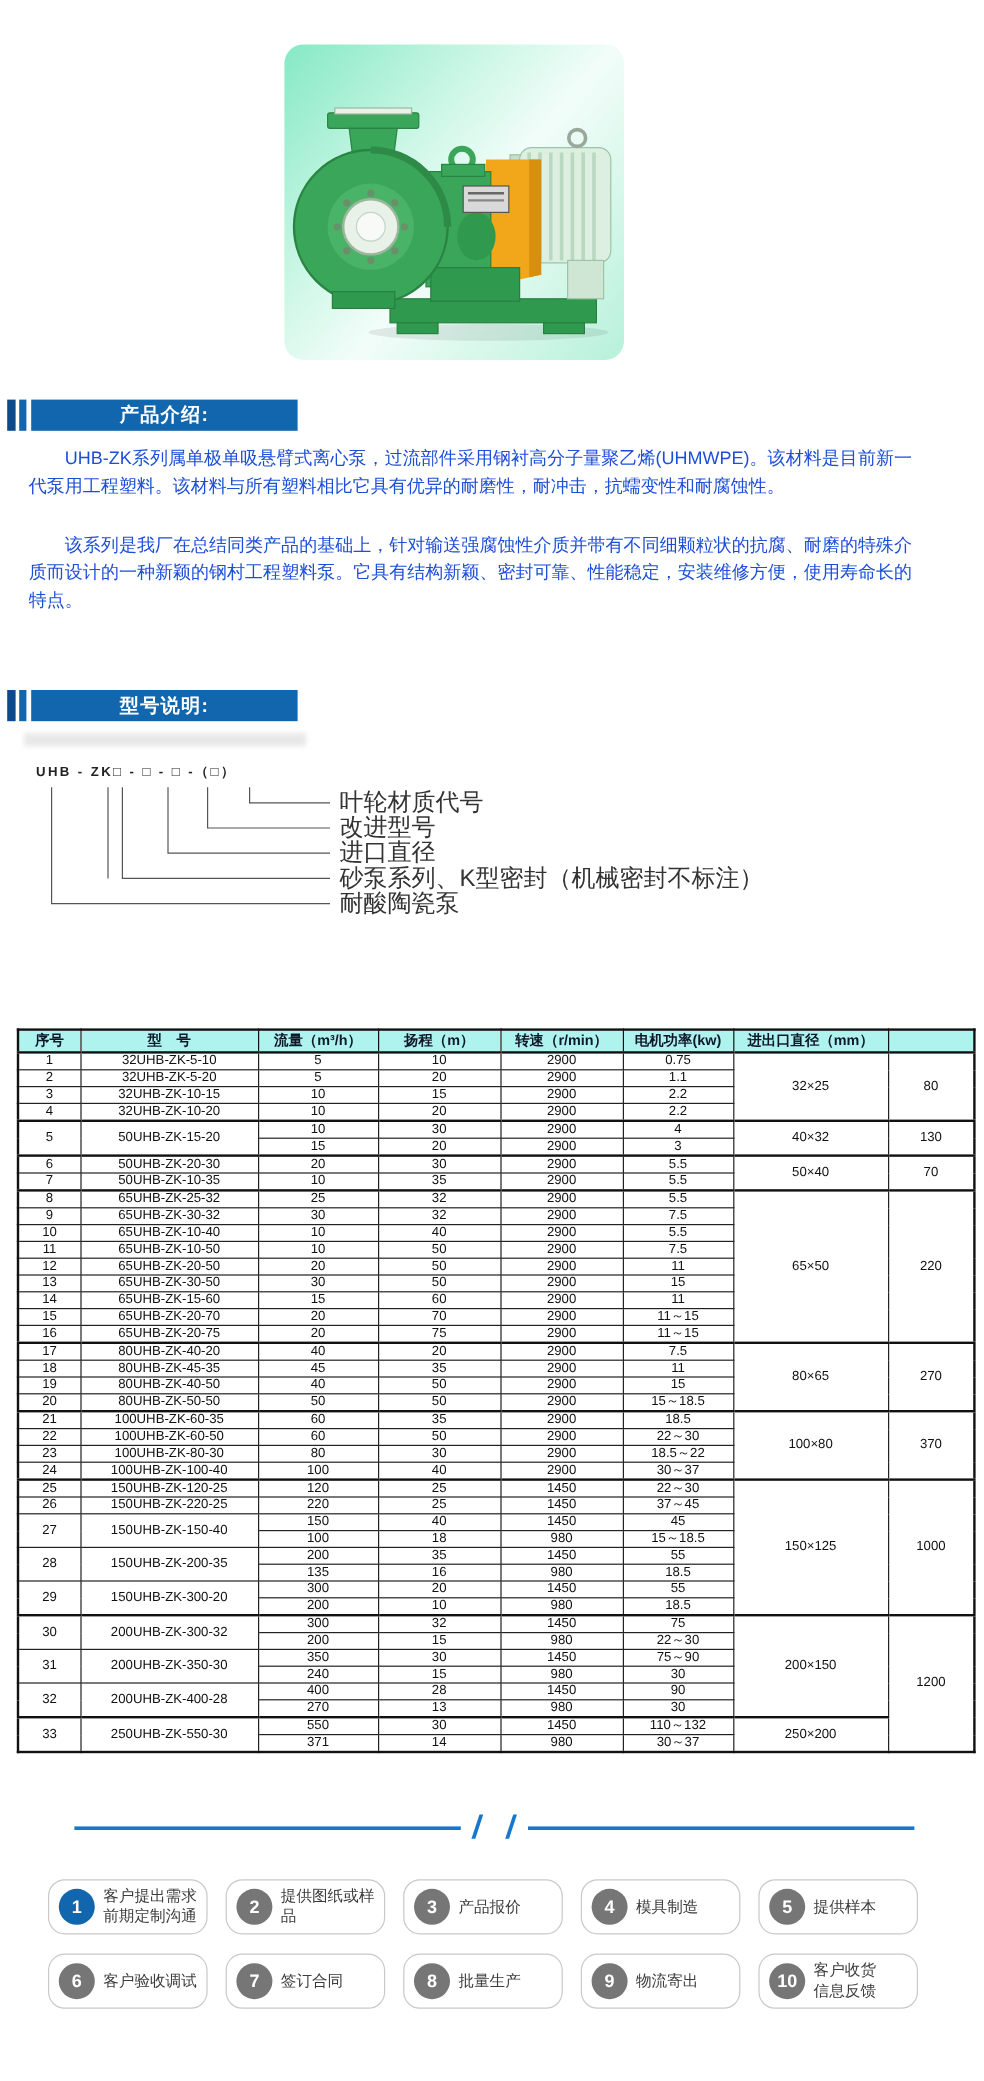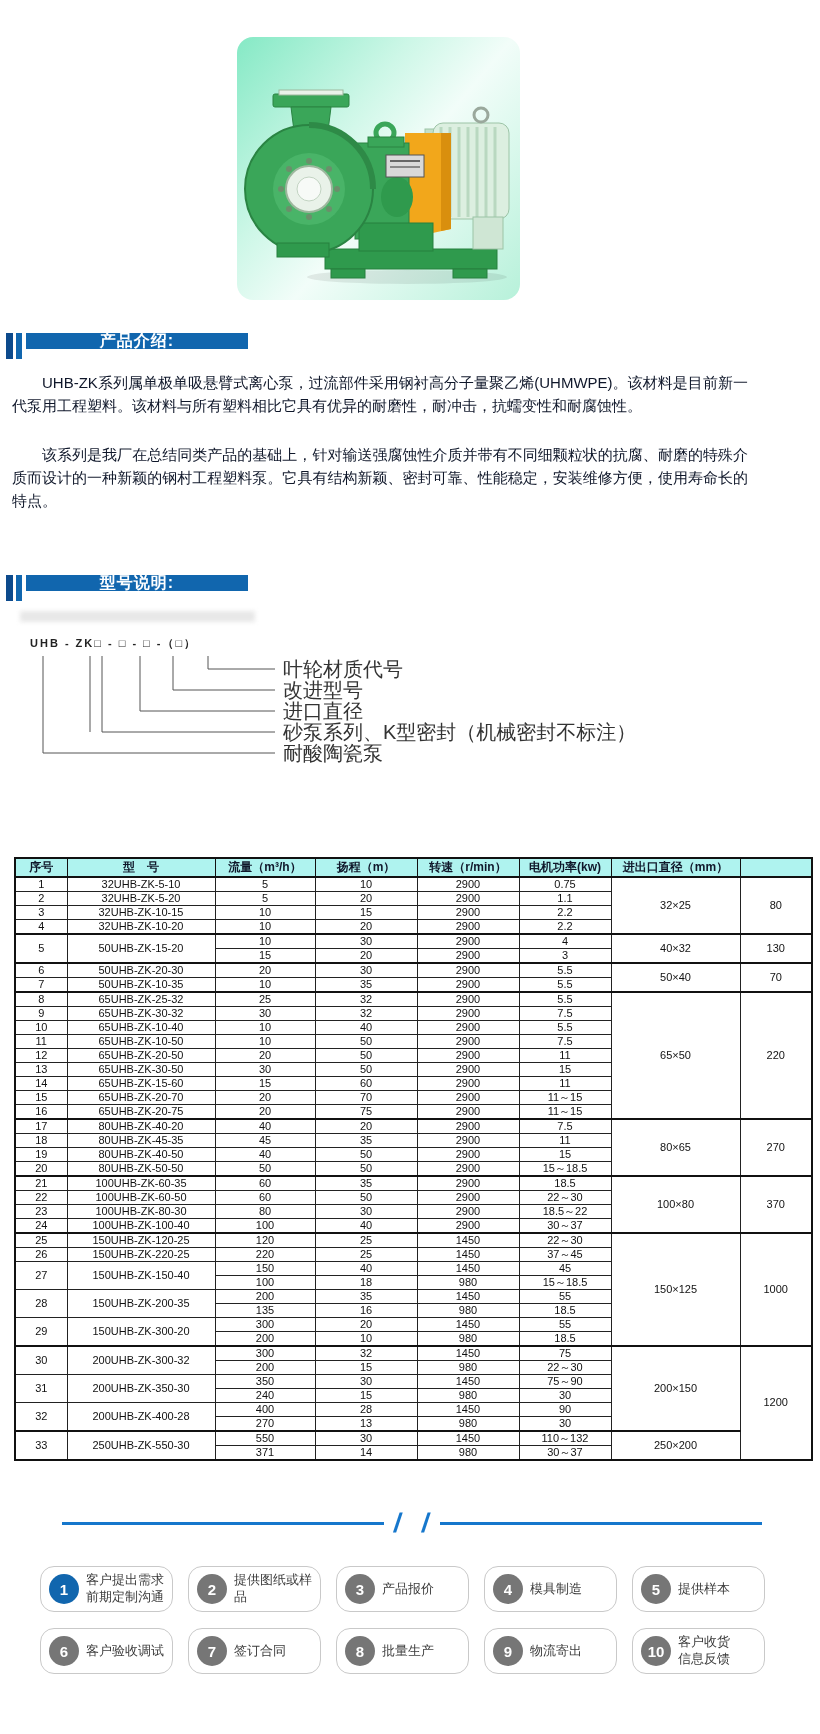--- a/index.html
+++ b/index.html
@@ -8,24 +8,24 @@
 
   
   .image-card{position:absolute;left:237px;top:37px;width:283px;height:263px;border-radius:16px;
     background:linear-gradient(130deg,#85e9c5 0%,#cdf7e7 35%,#f2fdf9 55%,#b7f1da 100%);}
   .image-card svg{display:block;width:100%;height:100%;}
 
   
   .sec{position:absolute;left:0;width:820px;height:26px;}
   .sec .stripe1{position:absolute;left:6px;top:0;width:7px;height:26px;background:#0d4a8c;}
   .sec .stripe2{position:absolute;left:16px;top:0;width:6px;height:26px;background:#1166ae;}
-  .sec .bar{position:absolute;left:26px;top:0;width:222px;height:16px;background:#1166ae;
+  .sec .bar{position:absolute;left:26px;top:0;width:222px;height:26px;background:#1166ae;
     color:#fff;font-size:16px;font-weight:bold;display:flex;align-items:center;justify-content:center;letter-spacing:1px;}
 
-  .para{position:absolute;left:12px;width:736px;font-size:15px;line-height:23px;color:#0f172a;
+  .para{position:absolute;left:24px;width:736px;font-size:15px;line-height:23px;color:#1d4ed8;
     text-indent:2em;text-align:justify;}
 
   
   .diagram{position:absolute;left:0;top:636px;width:800px;height:130px;}
   .faint-band{position:absolute;left:20px;top:611px;width:235px;height:11px;background:#dcdcdc;filter:blur(2px);opacity:.65;}
   .model-code{position:absolute;left:30px;top:0;font-size:11px;font-weight:bold;color:#222;letter-spacing:2px;}
   .diagram svg{position:absolute;left:0;top:0;}
   .diagram-label{position:absolute;left:283px;height:16px;font-size:20px;color:#333;line-height:16px;white-space:nowrap;}
 
   

